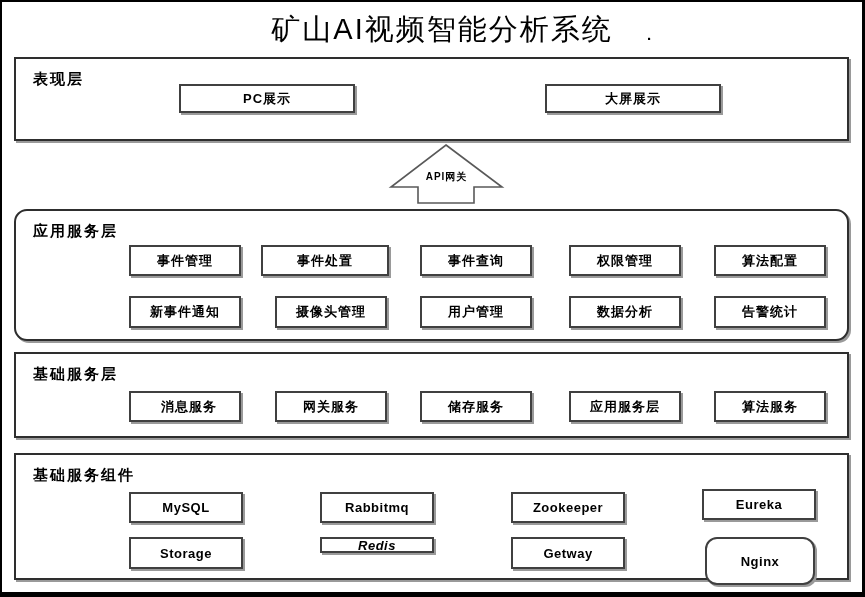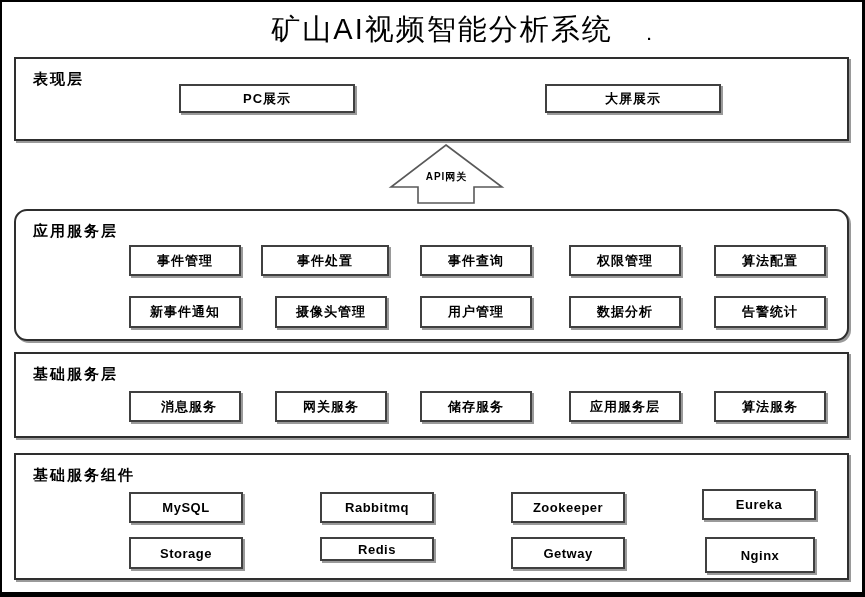--- a/index.html
+++ b/index.html
@@ -104,18 +104,18 @@
     <div class="node" style="left:698px;top:37px;width:112px;height:31px;">算法服务</div>
   </div>
 
   <div class="section" id="sec-components">
     <div class="section-label">基础服务组件</div>
     <div class="node en" style="left:113px;top:37px;width:114px;height:31px;">MySQL</div>
     <div class="node en" style="left:304px;top:37px;width:114px;height:31px;">Rabbitmq</div>
     <div class="node en" style="left:495px;top:37px;width:114px;height:31px;">Zookeeper</div>
     <div class="node en" style="left:686px;top:34px;width:114px;height:31px;">Eureka</div>
     <div class="node en" style="left:113px;top:82px;width:114px;height:32px;">Storage</div>
-    <div class="node en" style="left:304px;top:82px;width:114px;height:24px;">Redis</div>
+    <div class="node en" style="left:304px;top:82px;width:114px;height:16px;font-style:italic;">Redis</div>
     <div class="node en" style="left:495px;top:82px;width:114px;height:32px;">Getway</div>
-    <div class="node en" style="left:689px;top:82px;width:110px;height:36px;">Nginx</div>
+    <div class="node en" style="left:689px;top:82px;width:110px;height:48px;border-radius:12px;">Nginx</div>
   </div>
 
 </div>
 
 </body></html>

